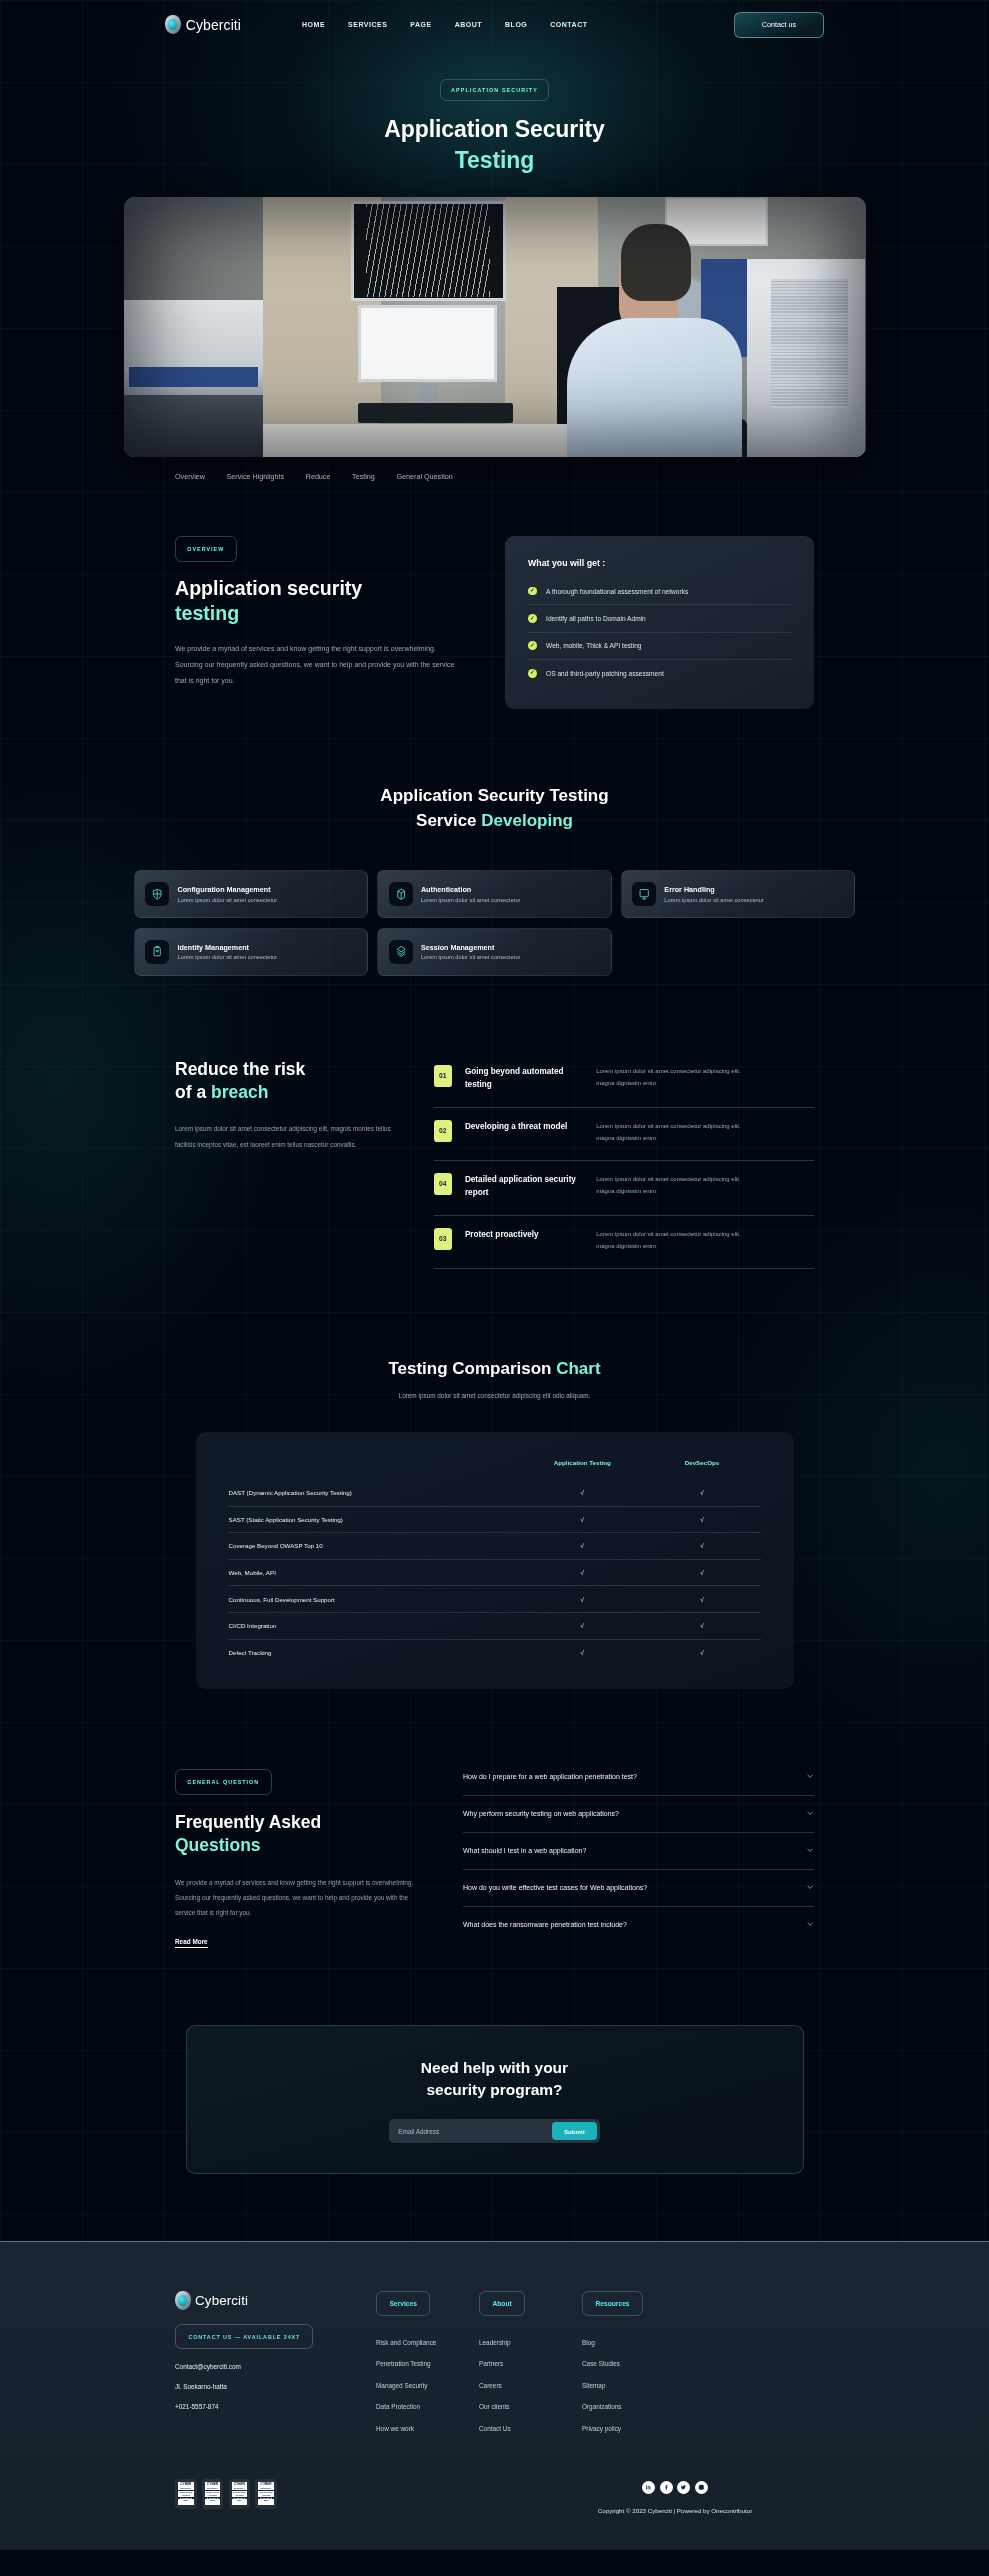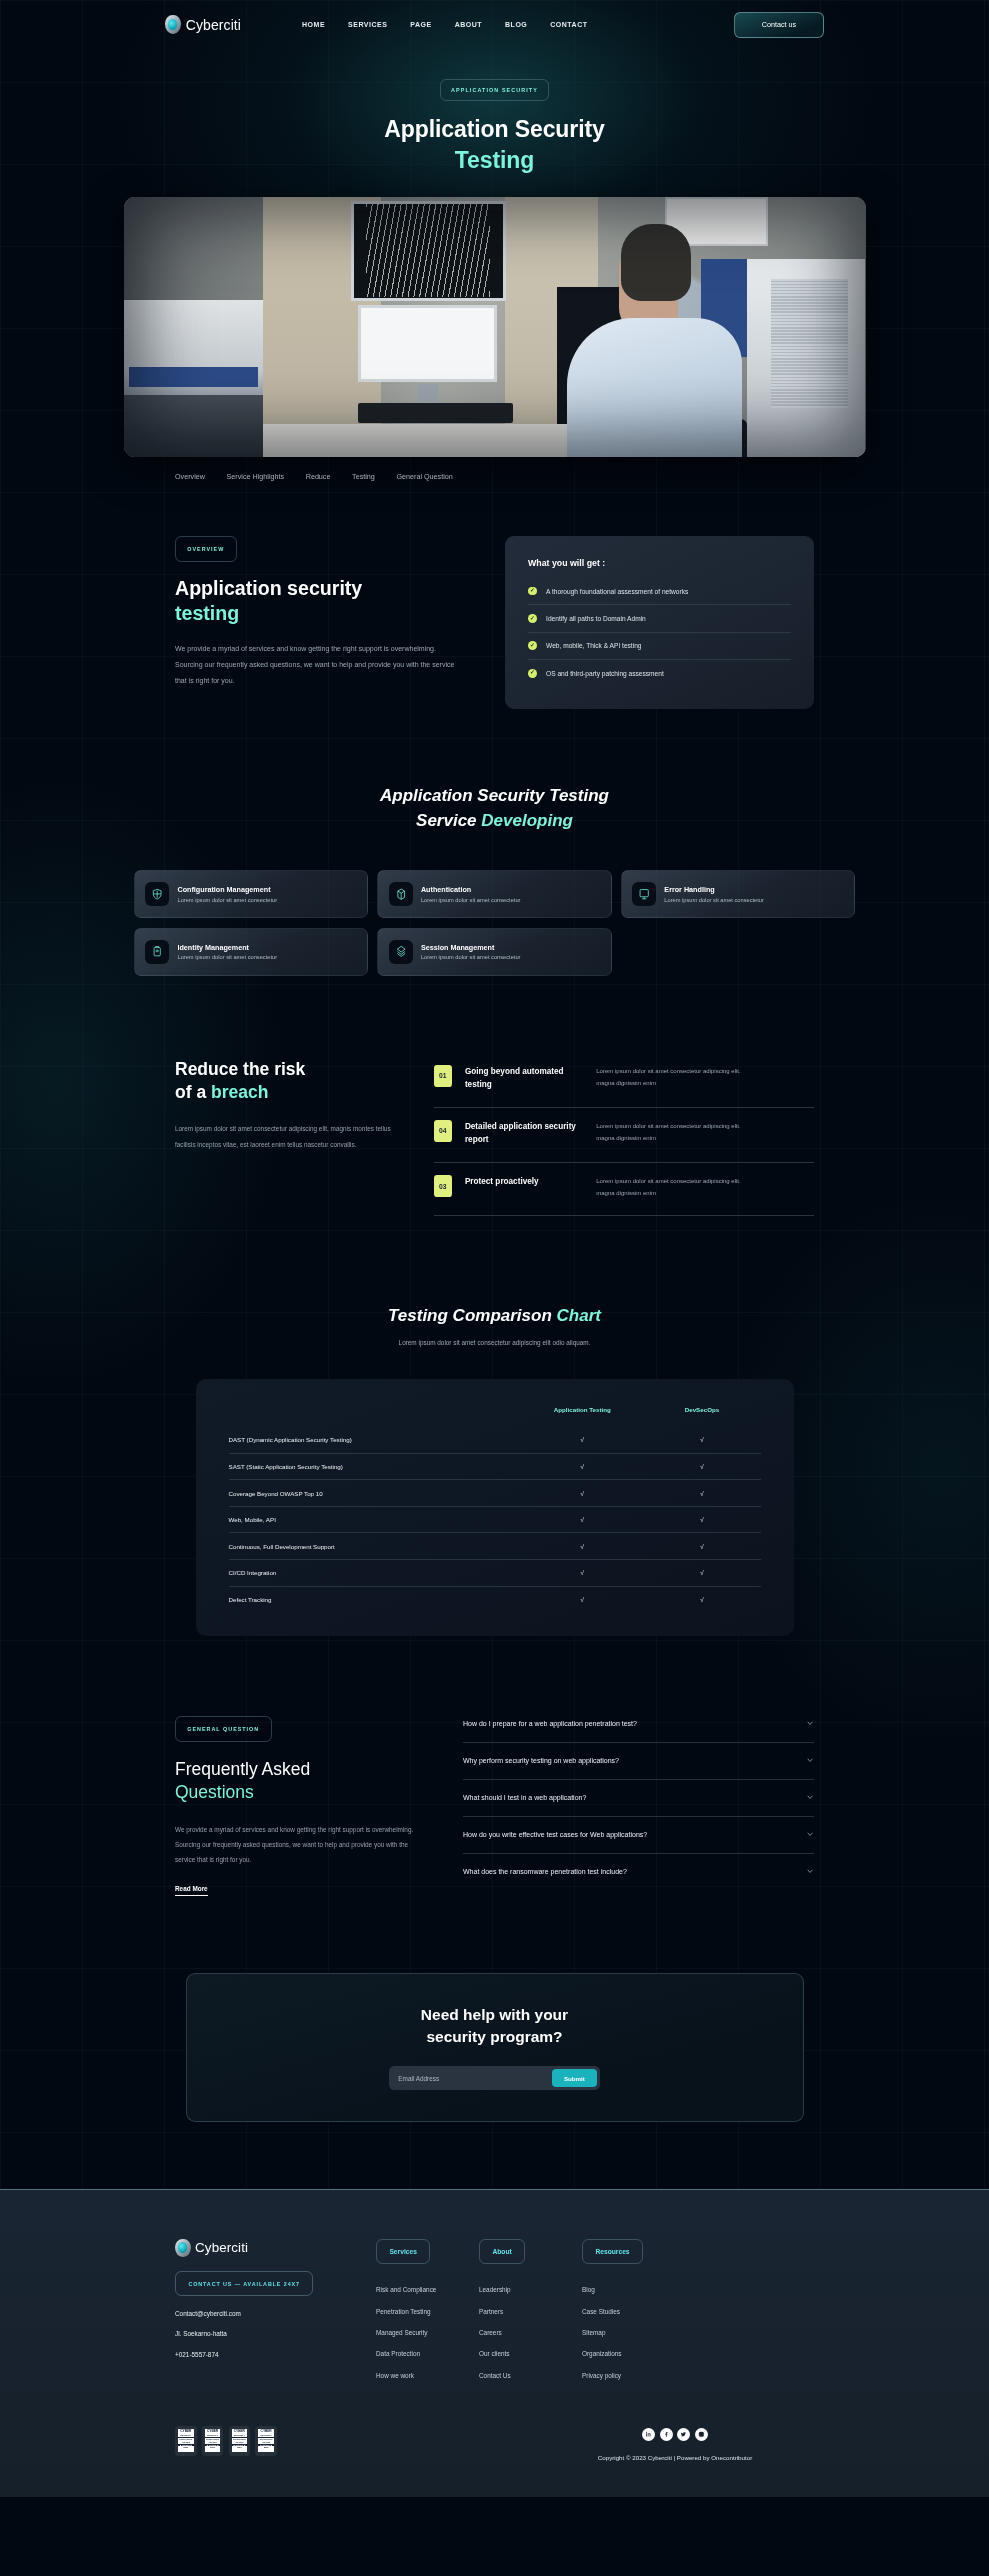--- a/index.html
+++ b/index.html
@@ -164,21 +164,21 @@
     border-bottom: 0.5px solid rgba(190,205,215,.12);
   }
   .getlist li:last-child { border-bottom: none; }
   .chk {
     flex:0 0 auto; width:8.8px; height:8.8px; border-radius:50%;
     background:#d6ef6b; display:flex; align-items:center; justify-content:center;
     color:#1b2430; font-size:5.7px; font-weight:700; line-height:1;
   }
 
   
-  .sec-title { text-align:center; font-size:17px; line-height:1.45; color:#fff; font-weight:700;font-style:italic; }
+  .sec-title { text-align:center; font-size:17px; line-height:1.45; color:#fff; font-weight:700; }
   .sec-title .accent { color:#7df5dd; }
   .highlights { margin-top: 75px; }
   .hl-grid {
     width: 721px; margin: 37px auto 0;
     display:grid; grid-template-columns: repeat(3, 1fr); gap: 9.3px 9.3px;
   }
   .hl-card {
     height: 48px; border-radius: 7.2px;
     background: linear-gradient(150deg, rgba(83,95,112,.60) 0%, rgba(48,58,72,.55) 55%, rgba(36,45,57,.55) 100%);
     border: 0.5px solid rgba(150,170,190,.10);
@@ -231,21 +231,21 @@
   }
   table.cmp td.lbl { text-align:left; }
   table.cmp tr.first td { border-top: none; }
   table.cmp col.c1 { width: 55%; }
   table.cmp col.c2 { width: 23%; }
   table.cmp col.c3 { width: 22%; }
 
   
   .faq { width: 639px; margin: 80px auto 0; display:flex; gap: 41px; }
   .faq-left { width: 247px; }
-  .faq-left h2 { margin-top: 15.5px; font-size: 17.5px; line-height: 1.33; color:#fff; font-weight:400; }
+  .faq-left h2 { margin-top: 15.5px; font-size: 17.5px; line-height: 1.33; color:#fff; font-weight:700; }
   .faq-left h2 .accent { color:#7df5dd; }
   .faq-left p { margin-top: 17.5px; font-size: 6.4px; line-height: 2.35; color:#93a0ac; }
   .readmore {
     display:inline-block; margin-top: 18.5px; color:#fff; font-size:6.4px;
     font-weight:700; text-decoration:none; border-bottom: 1px solid #fff; padding-bottom:2.1px;
   }
   .faq-right { flex:1; }
   .faq-item {
     display:flex; align-items:center; justify-content:space-between;
     padding: 13.4px 0 14.4px; border-bottom: 0.5px solid rgba(190,205,215,.20);
@@ -532,20 +532,25 @@
         <h2>
           <span>Reduce the risk</span><br>
           <span>of a </span><span class="accent">breach</span>
         </h2>
         <p>Lorem ipsum dolor sit amet consectetur adipiscing elit, magnis montes tellus facilisis inceptos vitae, est laoreet enim  tellus nascetur convallis.</p>
       </div>
       <div class="rd-right">
         <div class="rd-row">
           <span class="rd-num">01</span>
           <span class="rd-h">Going beyond automated testing</span>
+          <span class="rd-d">Lorem ipsum dolor sit amet consectetur adipiscing elit. magna dignissim enim</span>
+        </div>
+        <div class="rd-row">
+          <span class="rd-num">02</span>
+          <span class="rd-h">Developing a threat model</span>
           <span class="rd-d">Lorem ipsum dolor sit amet consectetur adipiscing elit. magna dignissim enim</span>
         </div>
         <div class="rd-row">
           <span class="rd-num">04</span>
           <span class="rd-h">Detailed application security report</span>
           <span class="rd-d">Lorem ipsum dolor sit amet consectetur adipiscing elit. magna dignissim enim</span>
         </div>
         <div class="rd-row">
           <span class="rd-num">03</span>
           <span class="rd-h">Protect proactively</span>

